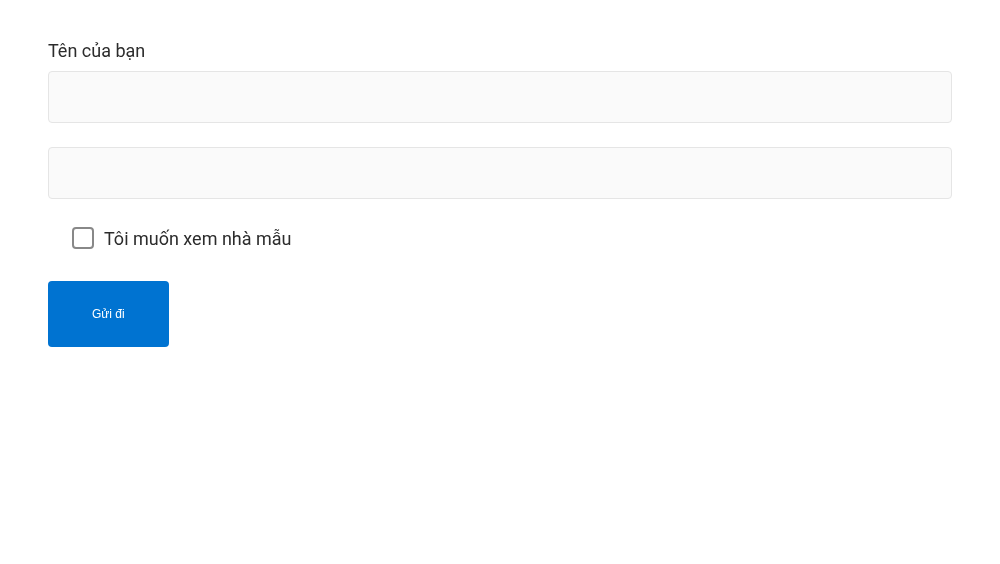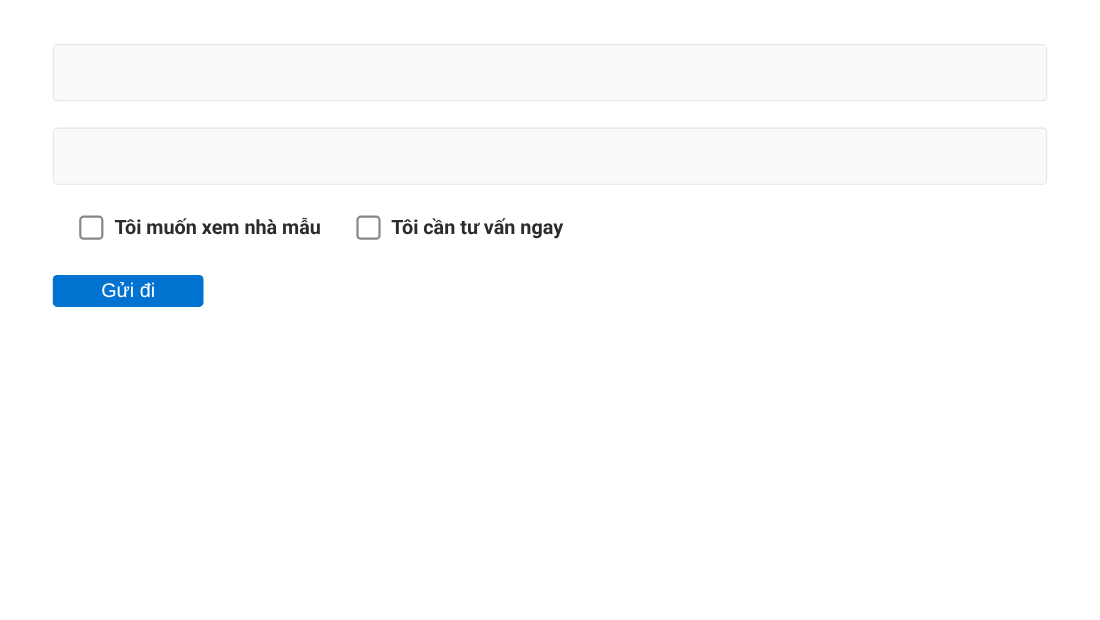--- a/index.html
+++ b/index.html
@@ -30,25 +30,24 @@
       height: 52px;
       background: #fafafa;
       border: 1px solid #e5e5e5;
       border-radius: 4px;
       padding: 10px 14px;
       font-size: 16px;
       outline: none;
     }
     .checkbox-row {
       display: flex;
-      gap: 32px;
+      gap: 48px;
       margin-top: 28px;
       margin-bottom: 32px;
       padding-left: 24px;
-      font-weight: bold;
     }
     .checkbox-item {
       display: flex;
       align-items: center;
       gap: 10px;
     }
     .checkbox-box {
       width: 22px;
       height: 22px;
       border: 2px solid #888;
@@ -60,46 +59,43 @@
     .checkbox-label {
       font-size: 18px;
       color: #2c2c2c;
       cursor: pointer;
     }
     .submit-button {
       background: #0073d1;
       color: #ffffff;
       border: none;
       border-radius: 4px;
-      padding: 4px 44px;
-      font-size: 18px;
+      padding: 26px 44px;
+      font-size: 12px;
       font-weight: 400;
       cursor: pointer;
     }
   </style>
 </head>
 <body>
 
 <form>
 
   <div class="form-group">
+    <label class="form-label">Tên của bạn</label>
     <input type="text" class="form-input" value="" style="">
   </div>
 
   <div class="form-group">
     <input type="text" class="form-input" value="" style="">
   </div>
 
 
   <div class="checkbox-row">
     <div class="checkbox-item">
       <div class="checkbox-box"></div>
       <span class="checkbox-label">Tôi muốn xem nhà mẫu</span>
     </div>
-    <div class="checkbox-item">
-      <div class="checkbox-box"></div>
-      <span class="checkbox-label">Tôi cần tư vấn ngay</span>
-    </div>
   </div>
 
   <button type="button" class="submit-button">Gửi đi</button>
 
 </form>
 
 </body></html>

